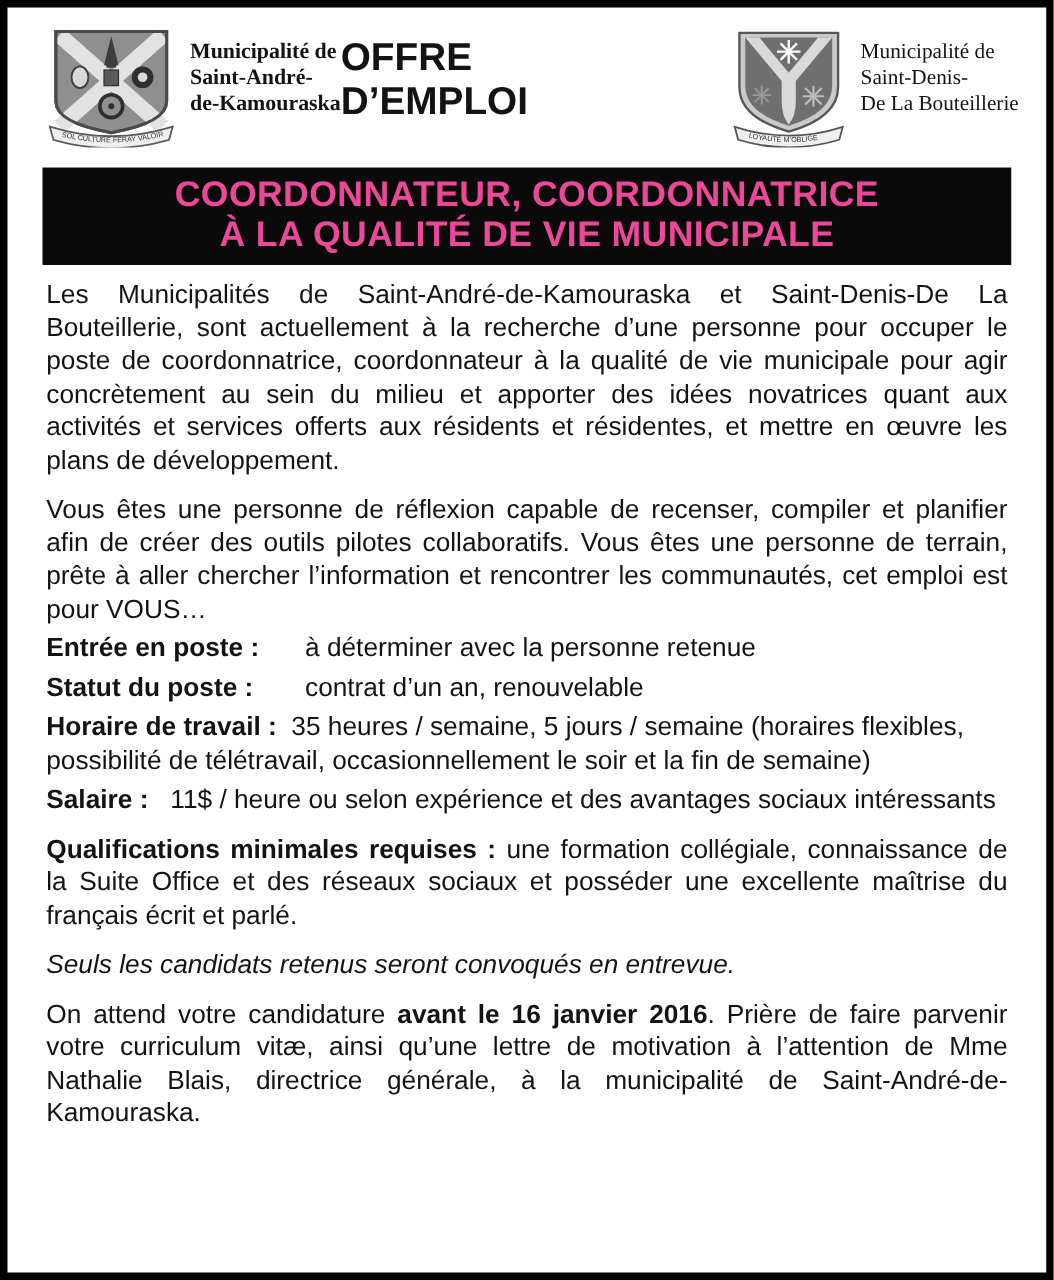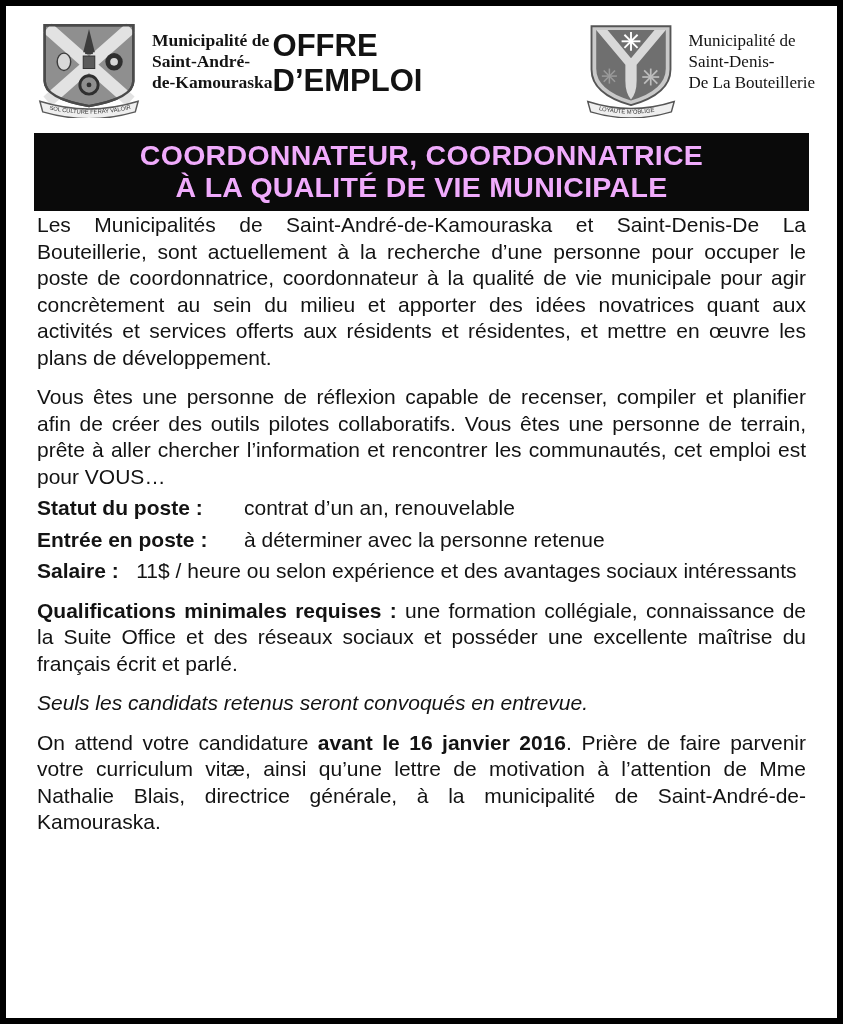--- a/index.html
+++ b/index.html
@@ -16,29 +16,29 @@
   
   .header{display:flex;align-items:flex-start;padding:15px 22px 0 30px;}
   .logo-group{display:flex;gap:10px;flex:0 0 auto;}
   .crest{flex:0 0 auto;}
   .caption{font-family:"Liberation Serif",serif;font-size:17px;line-height:21px;padding-top:9px;white-space:nowrap;}
   .caption.bold{font-weight:bold;font-size:17.5px;}
   .center-title{flex:1 1 auto;text-align:left;font-weight:bold;font-size:31px;line-height:35px;padding-top:7px;}
   
   .banner{
     margin:11px 28px 0 28px;
-    background:#0a0a0a;color:#f0abfc;
+    background:#0a0a0a;color:#ec4899;
     text-align:center;font-weight:bold;
     font-size:28.5px;line-height:32px;
     padding:6px 0 8px;
     letter-spacing:.3px;
   }
   
   .content{padding:1px 31px 0 31px;font-size:21px;line-height:26.5px;}
-  .content p{margin:0 0 0;}
+  .content p{margin:10px 0 0;}
   p.just{text-align:justify;}
   .b{font-weight:bold;}
   .i{font-style:italic;}
   .lbl{font-weight:bold;}
   .tab{display:inline-block;font-weight:bold;min-width:207px;}
   .cond{margin:5px 0 0 !important;}
   .gap{margin-top:13px !important;}
   .indent2{margin-left:172px;}
   svg text{font-family:"Liberation Sans",sans-serif;}
 </style>
@@ -123,24 +123,25 @@
     <div>À LA QUALITÉ DE VIE MUNICIPALE</div>
   </div>
 
   <div class="content">
 
     <p class="just">Les Municipalités de Saint-André-de-Kamouraska et Saint-Denis-De La Bouteillerie, sont actuellement à la recherche d’une personne pour occuper le poste de coordonnatrice, coordonnateur à la qualité de vie municipale pour agir concrètement au sein du milieu et apporter des idées novatrices quant aux activités et services offerts aux résidents et résidentes, et mettre en œuvre les plans de développement.</p>
 
     <p class="just gap">Vous êtes une personne de réflexion capable de recenser, compiler et planifier afin de créer des outils pilotes collaboratifs. Vous êtes une personne de terrain, prête à aller chercher l’information et rencontrer les communautés, cet emploi est pour VOUS…</p>
 
 
+    <p class="cond"><span class="tab">Entrée en poste :</span><span>à déterminer avec la personne retenue</span></p>
+
     <p class="cond"><span class="tab">Statut du poste :</span><span>contrat d’un an, renouvelable</span></p>
 
-    <p class="cond"><span class="tab">Entrée en poste :</span><span>à déterminer avec la personne retenue</span></p>
-
+    <p class="cond"><span class="lbl">Horaire de travail :</span>&nbsp;&nbsp;<span>35 heures / semaine, 5 jours / semaine (horaires flexibles, possibilité de télétravail, occasionnellement le soir et la fin de semaine)</span></p>
 
 
     <p class="cond"><span class="lbl">Salaire :</span>&nbsp;&nbsp;&nbsp;<span>11$ / heure ou selon expérience et des avantages sociaux intéressants</span></p>
 
     <p class="just gap"><span class="lbl">Qualifications minimales requises :</span><span> une formation collégiale, connaissance de la Suite Office et des réseaux sociaux et posséder une excellente maîtrise du français écrit et parlé.</span></p>
 
     <p class="i gap">Seuls les candidats retenus seront convoqués en entrevue.</p>
 
     <p class="just gap"><span>On attend votre candidature </span><span class="b">avant le 16 janvier 2016</span><span>. Prière de faire parvenir votre curriculum vitæ, ainsi qu’une lettre de motivation à l’attention de Mme Nathalie Blais, directrice générale, à la municipalité de Saint-André-de-Kamouraska.</span></p>
 

